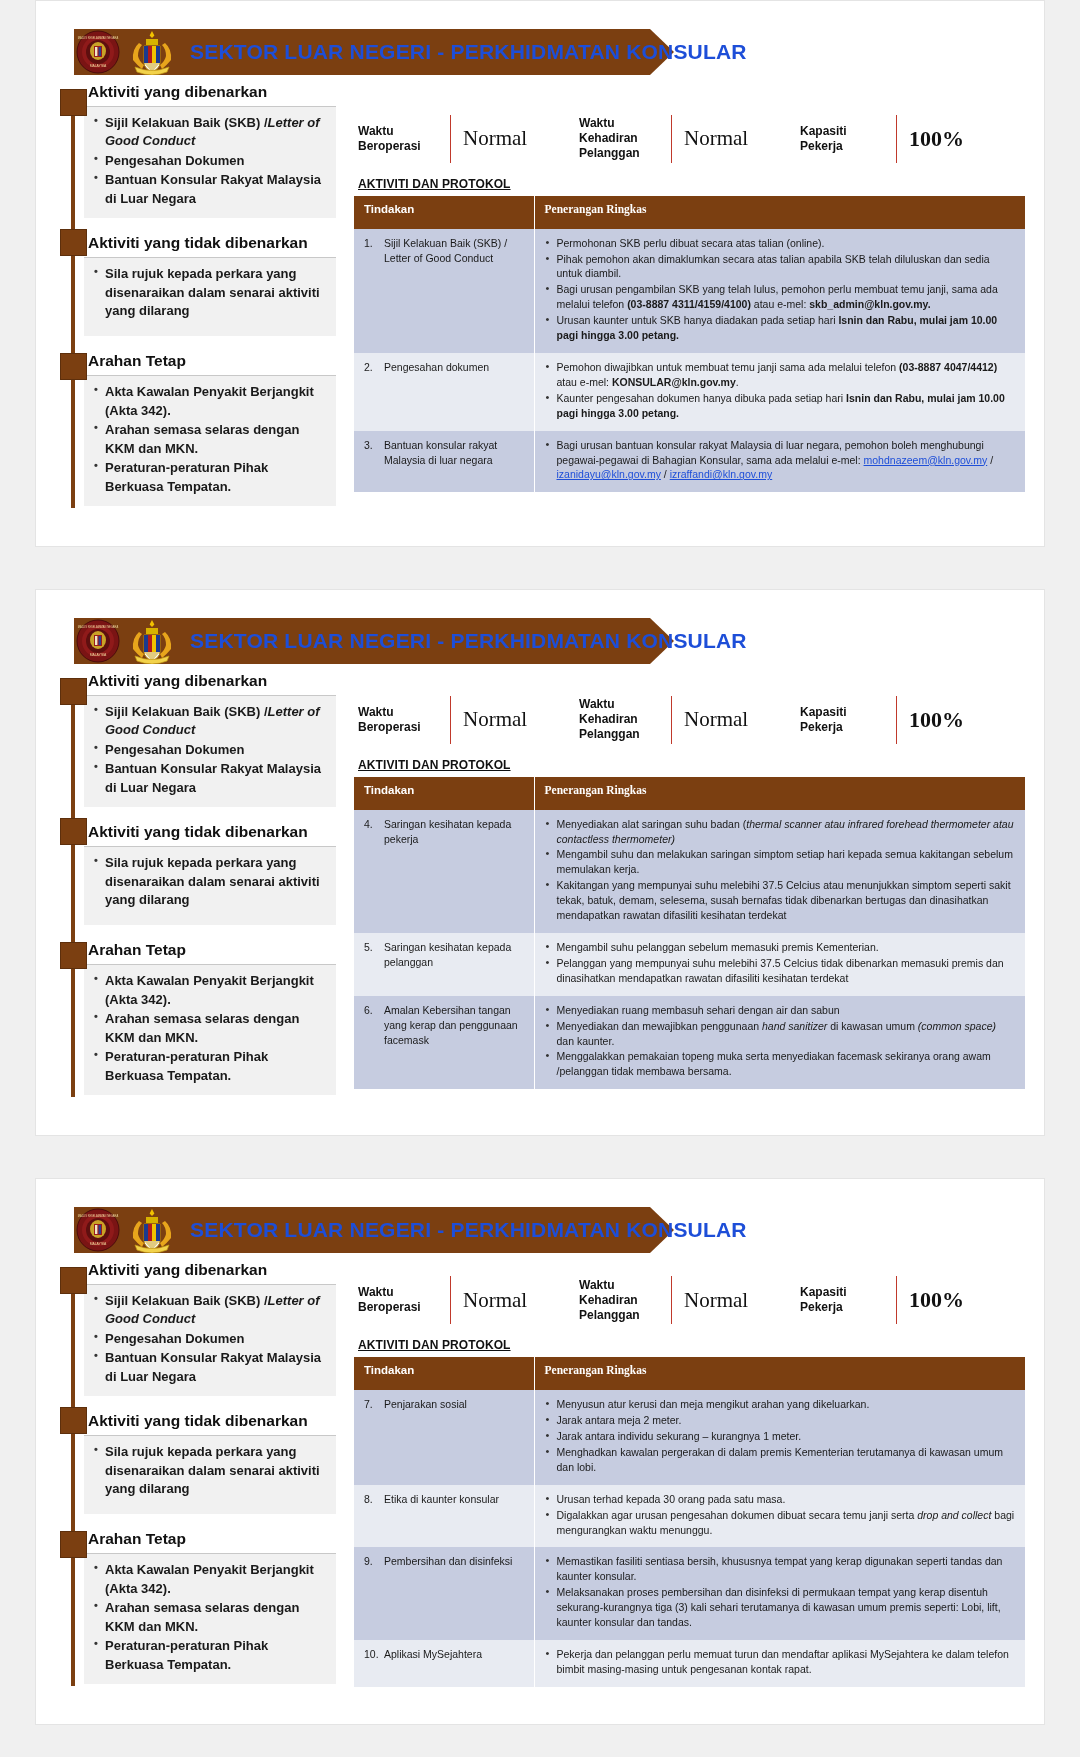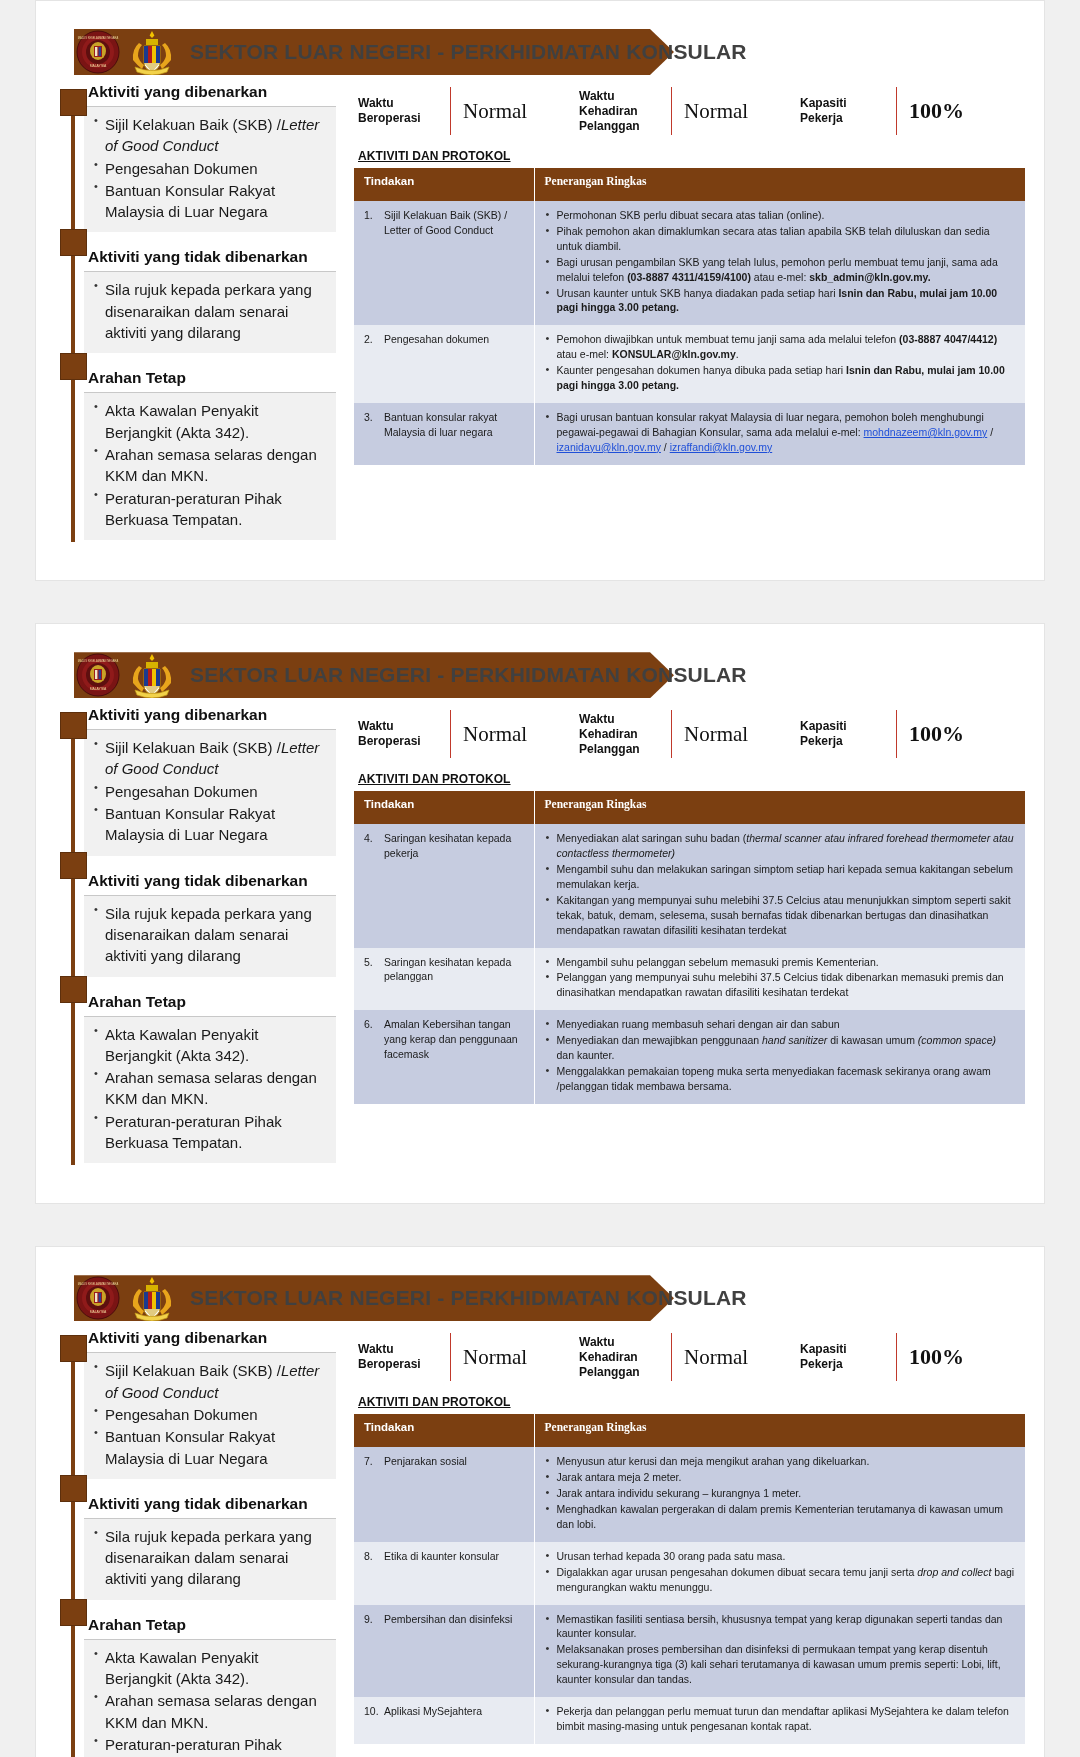--- a/index.html
+++ b/index.html
@@ -52,30 +52,30 @@
   .jata {
     position: relative;
     z-index: 3;
     width: 52px; height: 46px;
     margin-left: 6px;
     flex: 0 0 auto;
   }
   .banner-title {
     position: relative;
     z-index: 3;
-    color: #404040;
+    color: #1d4ed8;
     font-size: 21px;
     font-weight: bold;
     letter-spacing: .2px;
     margin-left: 12px;
     white-space: nowrap;
   }
 
   
-  .body-row { display: flex; align-items: flex-start; }
+  .body-row { display: flex; align-items: center; }
   .left-col { width: 280px; flex: 0 0 280px; position: relative; padding-left: 28px; }
   .right-col { flex: 1 1 auto; padding-left: 18px; padding-top: 4px; }
 
   
   .rail {
     position: absolute;
     left: 15px; top: 10px; bottom: 12px;
     width: 4px;
     background: #7B3F11;
   }
@@ -98,24 +98,25 @@
   .card-body {
     background: #f1f1f1;
     padding: 7px 8px 9px 8px;
     min-height: 44px;
   }
   .card-body.tall { min-height: 78px; }
   ul.bul { margin: 0; padding: 0; list-style: none; }
   ul.bul li {
     position: relative;
     padding-left: 13px;
-    font-size: 15px;
+    font-size: 13px;
     line-height: 1.42;
     color: #1a1a1a;
     margin-bottom: 1px;
+    font-weight: bold;
   }
   ul.bul li:before {
     content: "\2022";
     position: absolute; left: 2px; top: -1px;
     font-size: 11px; color: #333;
   }
   .it { font-style: italic; }
 
   
   .metrics {

